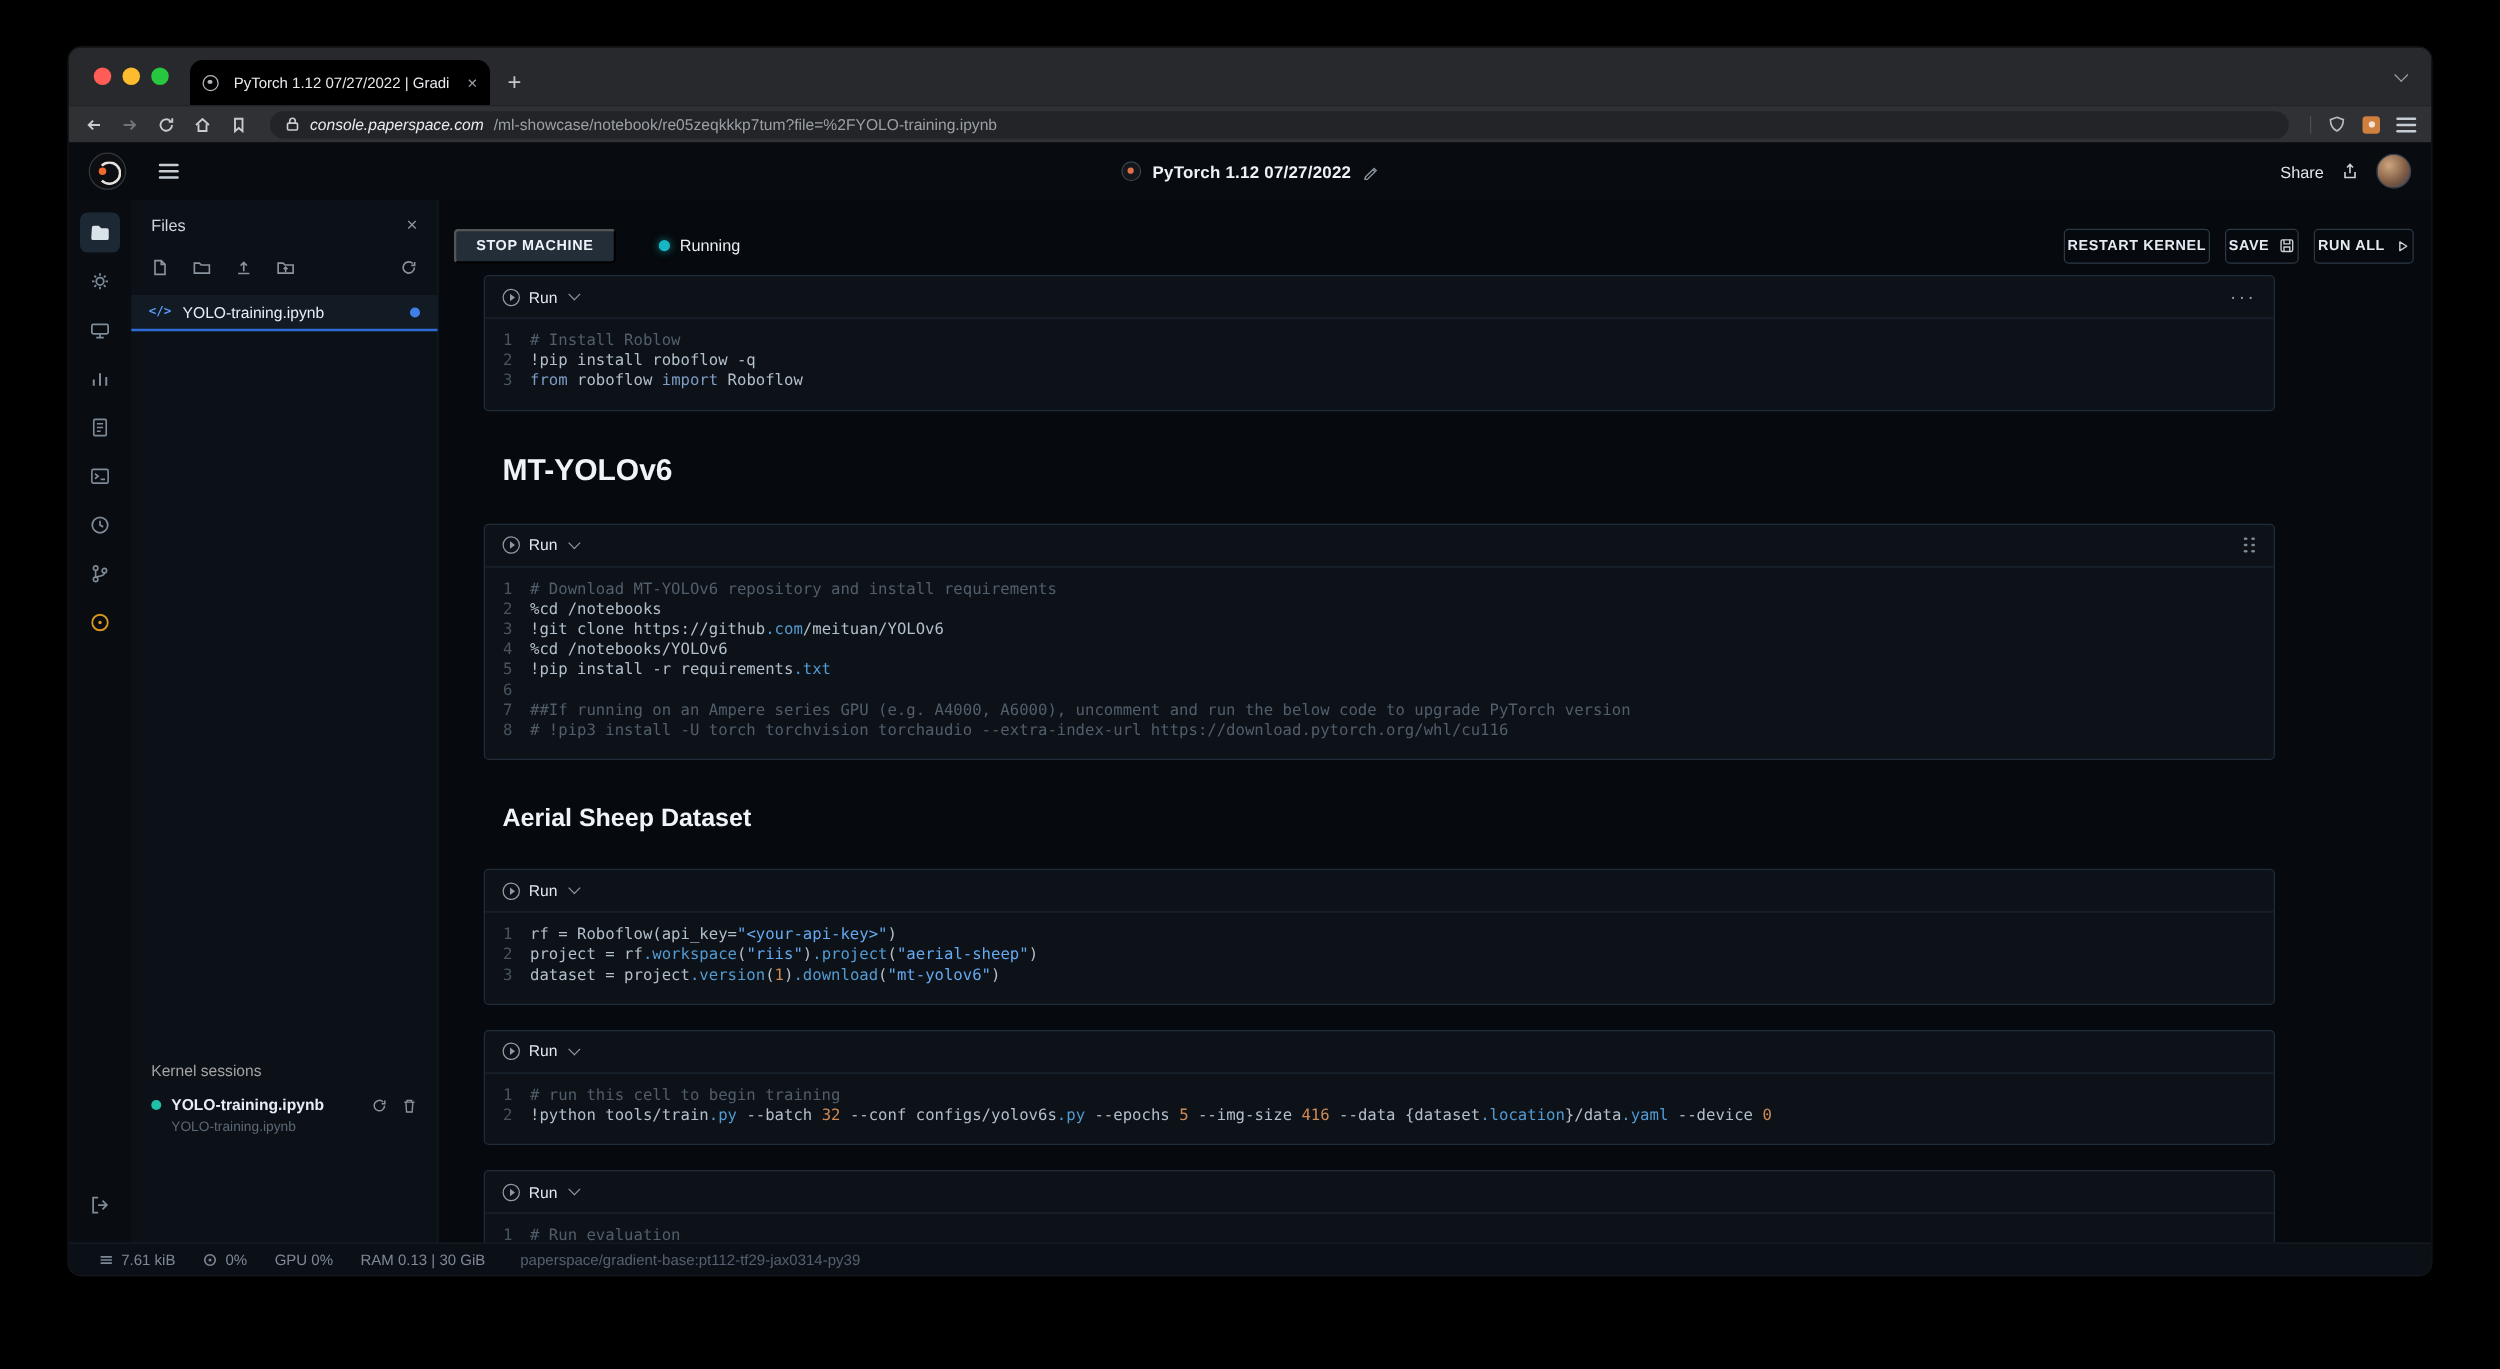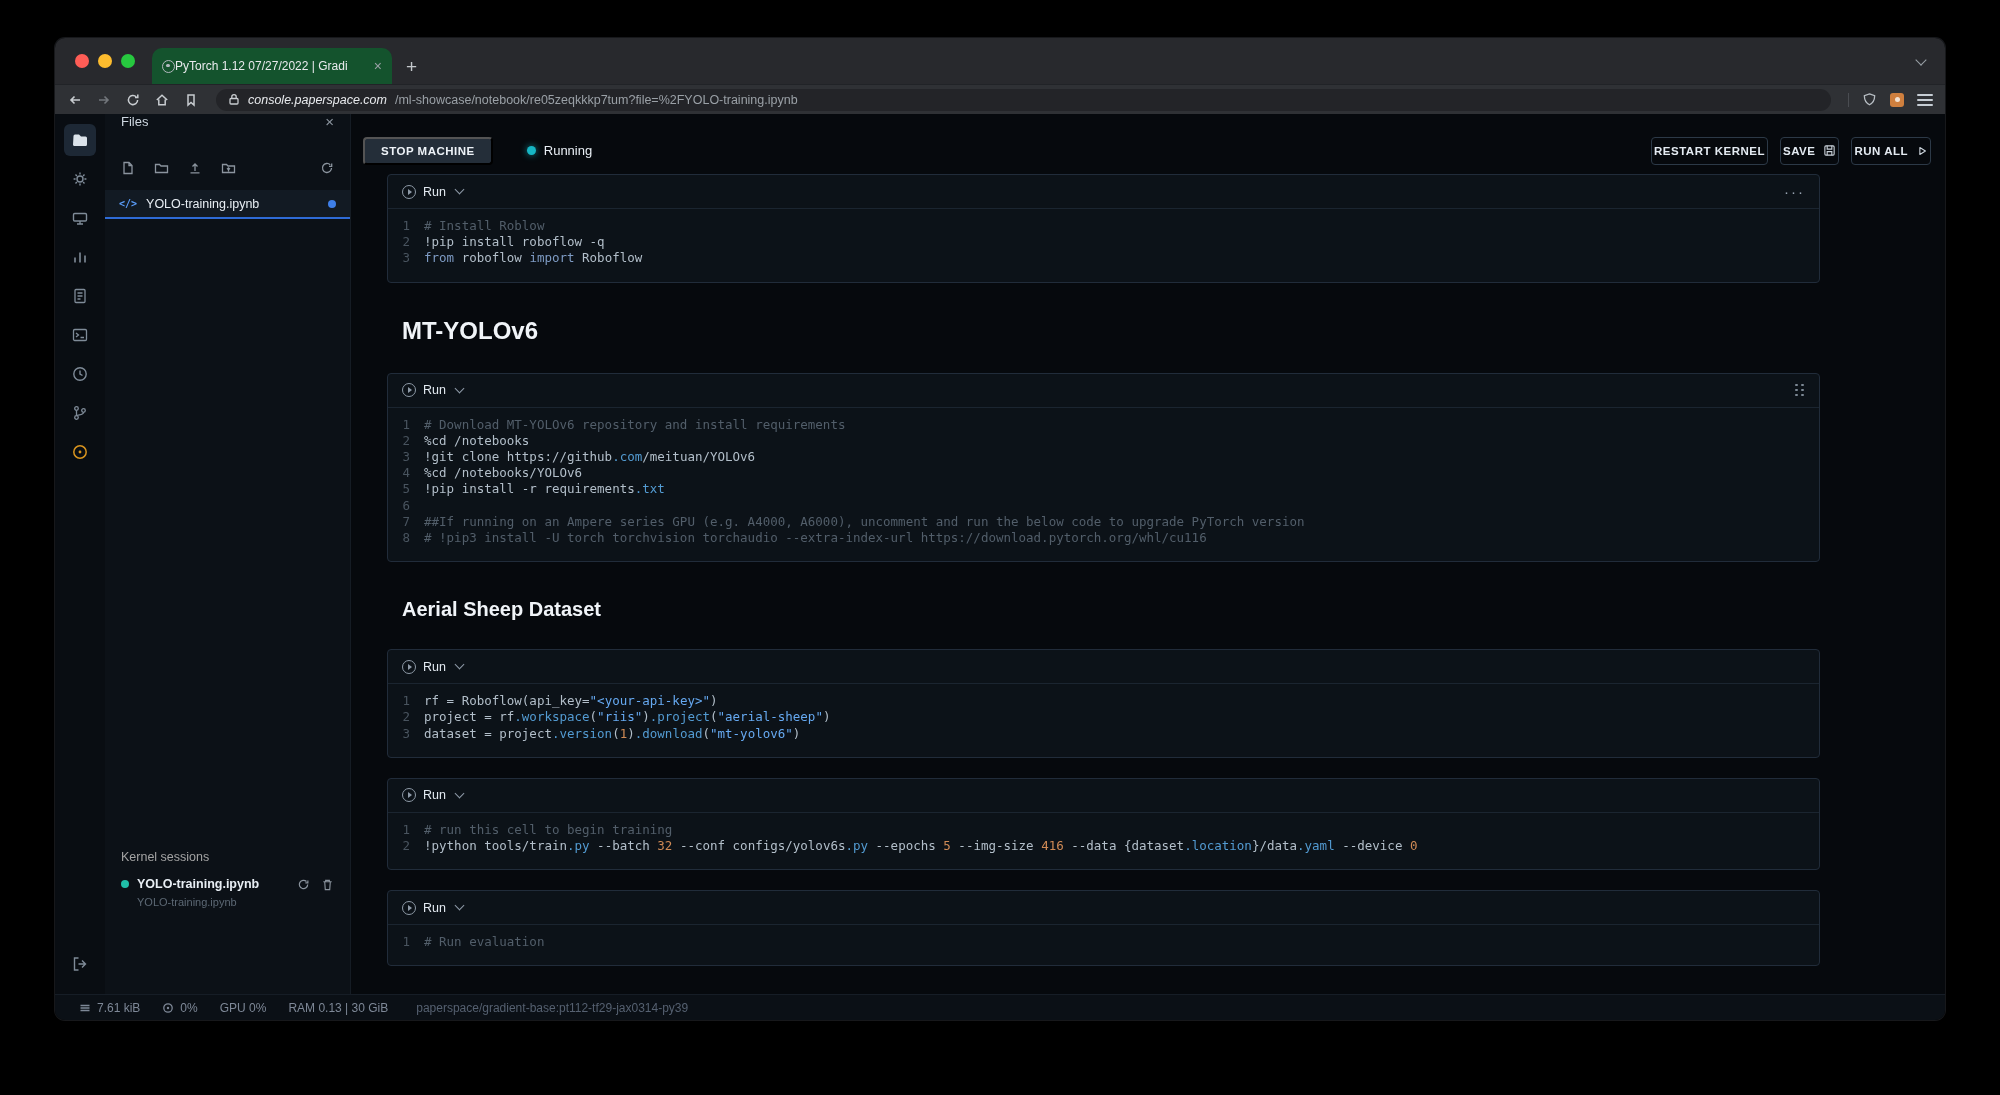--- a/index.html
+++ b/index.html
@@ -11,22 +11,22 @@
   .window { position:absolute; left:55px; top:38px; width:1890px; height:982px;
             background:#07090d; border-radius:10px; overflow:hidden;
             display:flex; flex-direction:column;
             box-shadow:0 0 0 1px #17181b, 0 24px 70px rgba(0,0,0,.65); }
 
   .tabstrip { height:46px; background:#28292d; position:relative; flex:none;
               display:flex; align-items:flex-end; }
   .traffic { position:absolute; left:20px; top:16px; display:flex; gap:9px; }
   .light { width:14px; height:14px; border-radius:50%; }
   .light.red{background:#ff5d56}.light.yellow{background:#fdbc2e}.light.green{background:#27c83f}
-  .tab { margin-left:97px; width:240px; height:36px; background:#14532d;
-         border-radius:10px 10px 0 0; display:flex; align-items:center; padding:0 10px; gap:0; }
+  .tab { margin-left:97px; width:240px; height:36px; background:#000000;
+         border-radius:10px 10px 0 0; display:flex; align-items:center; padding:0 10px; gap:12px; }
   .favicon { width:13px; height:13px; border-radius:50%; border:1.5px solid #b3b9bf; position:relative; flex:none;}
   .favicon::after{content:"";position:absolute;left:3.2px;top:3.2px;width:3.6px;height:3.6px;border-radius:50%;background:#b3b9bf;}
   .tab-title { flex:1; color:#e8eaed; font-size:12px; white-space:nowrap; overflow:hidden; }
   .tab-close { color:#9aa0a6; font-size:14px; line-height:1; flex:none; }
   .newtab { color:#c3c7cb; font-size:19px; margin:0 0 8px 14px; line-height:1; }
   .strip-chev { position:absolute; right:20px; top:18px; width:8px; height:8px;
                 border-right:1.6px solid #9aa0a6; border-bottom:1.6px solid #9aa0a6; transform:rotate(45deg); }
 
   .urlbar { height:30px; background:#2f3135; border-top:1px solid #212327; flex:none;
             display:flex; align-items:center; padding:0 12px; gap:13px; }
@@ -67,21 +67,21 @@
           align-items:center; padding-top:10px; gap:7px; }
   .rail-item { width:32px; height:32px; display:flex; align-items:center; justify-content:center;
                color:#7f8b98; border-radius:6px; flex:none; }
   .rail-item.active { background:#1d2835; color:#dbe3ea; }
   .rail-item.orange { color:#d9941f; }
   .rail-item.bottom { margin-top:auto; margin-bottom:14px; }
 
   
   .files-panel { width:246px; flex:none; background:#0c1117; border-right:1px solid #151c24;
                  display:flex; flex-direction:column; }
-  .panel-head { height:40px; display:flex; align-items:flex-start; justify-content:space-between; padding:0 16px; }
+  .panel-head { height:40px; display:flex; align-items:center; justify-content:space-between; padding:0 16px; }
   .panel-title { font-size:13px; color:#cdd6df; }
   .panel-close { color:#8b949e; font-size:15px; line-height:1; }
   .panel-actions { height:28px; display:flex; align-items:center; padding:0 16px; gap:19px; color:#8b949e; }
   .panel-actions .spacer { flex:1; }
   .file-row { height:29px; margin-top:8px; display:flex; align-items:center; gap:9px; padding:0 14px;
               background:#121a23; border-bottom:2px solid #2e6bd6; }
   .file-code-icon { font-family:"DejaVu Sans Mono", monospace; font-size:10px; font-weight:700; color:#5a9cf8; }
   .file-name { font-size:12.5px; color:#e8eef4; }
   .file-dot { margin-left:auto; width:8px; height:8px; border-radius:50%; background:#3e7fe8; }
   .panel-spacer { flex:1; }
@@ -208,20 +208,38 @@
       <span class="navbtn">
         <span class="ext-square"></span>
       </span>
       <span class="navbtn">
         <span class="menu-lines"></span>
       </span>
     </div>
 
     <div class="app">
 
+      <div class="app-header">
+        <span class="ps-logo"></span>
+        <span class="hamburger"></span>
+        <div class="header-center">
+          <span class="mini-logo"></span>
+          <span class="header-title">PyTorch 1.12 07/27/2022</span>
+          <svg width="13" height="13" viewBox="0 0 14 14" fill="none" stroke="#8b949e" stroke-width="1.2">
+              <path d="M2.5 11.5 L10 4 l1.8 1.8 L4.3 13.3 l-2.3 .5 z M9 5 l1.8 1.8"></path>
+            </svg>
+        </div>
+        <div class="header-right">
+          <span class="share-label">Share</span>
+          <svg width="14" height="14" viewBox="0 0 14 14" fill="none" stroke="#c9d1d9" stroke-width="1.3">
+              <path d="M7 8.5 V1.8 M4.6 4 L7 1.6 9.4 4 M3 7.5 v4.5 h8 V7.5"></path>
+            </svg>
+          <span class="avatar"></span>
+        </div>
+      </div>
 
       <div class="app-body">
 
         <div class="rail">
           <div class="rail-item active">
             <svg width="18" height="18" viewBox="0 0 18 18" fill="currentColor">
                 <path d="M2.5 5 a1.5 1.5 0 0 1 1.5-1.5 h4 l2 2 h4.5 a1.5 1.5 0 0 1 1.5 1.5 v6.5 a1.5 1.5 0 0 1-1.5 1.5 h-11 a1.5 1.5 0 0 1-1.5-1.5 z"></path>
               </svg>
           </div>
           <div class="rail-item">

